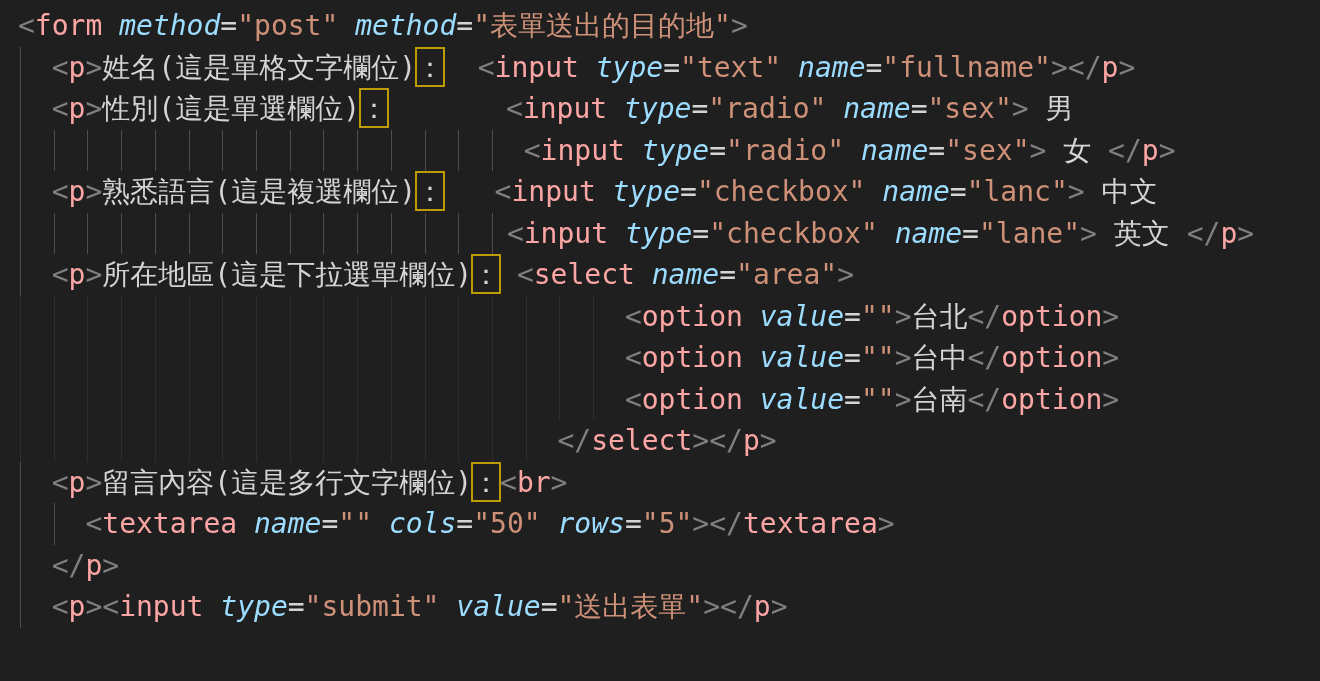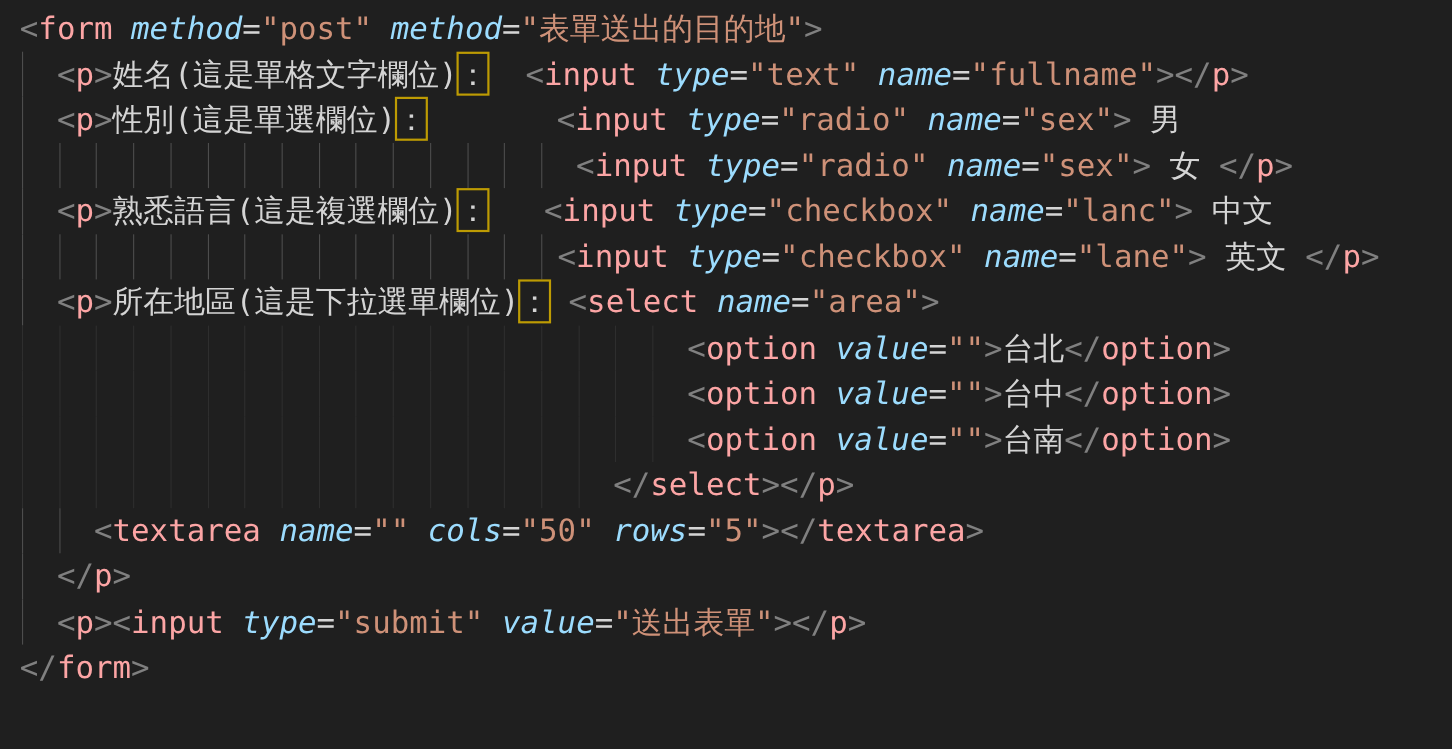--- a/index.html
+++ b/index.html
@@ -53,18 +53,18 @@
       <div class="line"><span class="guide" style="left: calc(0ch + 2px);"></span><span class="tk c">  </span><span class="tk p">&lt;</span><span class="tk t">p</span><span class="tk p">&gt;</span><span class="tk c">姓名(這是單格文字欄位)</span><span class="tk b">：</span><span class="tk c">  </span><span class="tk p">&lt;</span><span class="tk t">input</span><span class="tk c"> </span><span class="tk a">type</span><span class="tk e">=</span><span class="tk s">"text"</span><span class="tk c"> </span><span class="tk a">name</span><span class="tk e">=</span><span class="tk s">"fullname"</span><span class="tk p">&gt;</span><span class="tk p">&lt;/</span><span class="tk t">p</span><span class="tk p">&gt;</span></div>
       <div class="line"><span class="guide" style="left: calc(0ch + 2px);"></span><span class="tk c">  </span><span class="tk p">&lt;</span><span class="tk t">p</span><span class="tk p">&gt;</span><span class="tk c">性別(這是單選欄位)</span><span class="tk b">：</span><span class="tk c">       </span><span class="tk p">&lt;</span><span class="tk t">input</span><span class="tk c"> </span><span class="tk a">type</span><span class="tk e">=</span><span class="tk s">"radio"</span><span class="tk c"> </span><span class="tk a">name</span><span class="tk e">=</span><span class="tk s">"sex"</span><span class="tk p">&gt;</span><span class="tk c"> 男</span></div>
       <div class="line"><span class="guide" style="left: calc(0ch + 2px);"></span><span class="guide" style="left: calc(2ch + 2px);"></span><span class="guide" style="left: calc(4ch + 2px);"></span><span class="guide" style="left: calc(6ch + 2px);"></span><span class="guide" style="left: calc(8ch + 2px);"></span><span class="guide" style="left: calc(10ch + 2px);"></span><span class="guide" style="left: calc(12ch + 2px);"></span><span class="guide" style="left: calc(14ch + 2px);"></span><span class="guide" style="left: calc(16ch + 2px);"></span><span class="guide" style="left: calc(18ch + 2px);"></span><span class="guide" style="left: calc(20ch + 2px);"></span><span class="guide" style="left: calc(22ch + 2px);"></span><span class="guide" style="left: calc(24ch + 2px);"></span><span class="guide" style="left: calc(26ch + 2px);"></span><span class="guide" style="left: calc(28ch + 2px);"></span><span class="tk c">                              </span><span class="tk p">&lt;</span><span class="tk t">input</span><span class="tk c"> </span><span class="tk a">type</span><span class="tk e">=</span><span class="tk s">"radio"</span><span class="tk c"> </span><span class="tk a">name</span><span class="tk e">=</span><span class="tk s">"sex"</span><span class="tk p">&gt;</span><span class="tk c"> 女 </span><span class="tk p">&lt;/</span><span class="tk t">p</span><span class="tk p">&gt;</span></div>
       <div class="line"><span class="guide" style="left: calc(0ch + 2px);"></span><span class="tk c">  </span><span class="tk p">&lt;</span><span class="tk t">p</span><span class="tk p">&gt;</span><span class="tk c">熟悉語言(這是複選欄位)</span><span class="tk b">：</span><span class="tk c">   </span><span class="tk p">&lt;</span><span class="tk t">input</span><span class="tk c"> </span><span class="tk a">type</span><span class="tk e">=</span><span class="tk s">"checkbox"</span><span class="tk c"> </span><span class="tk a">name</span><span class="tk e">=</span><span class="tk s">"lanc"</span><span class="tk p">&gt;</span><span class="tk c"> 中文</span></div>
       <div class="line"><span class="guide" style="left: calc(0ch + 2px);"></span><span class="guide" style="left: calc(2ch + 2px);"></span><span class="guide" style="left: calc(4ch + 2px);"></span><span class="guide" style="left: calc(6ch + 2px);"></span><span class="guide" style="left: calc(8ch + 2px);"></span><span class="guide" style="left: calc(10ch + 2px);"></span><span class="guide" style="left: calc(12ch + 2px);"></span><span class="guide" style="left: calc(14ch + 2px);"></span><span class="guide" style="left: calc(16ch + 2px);"></span><span class="guide" style="left: calc(18ch + 2px);"></span><span class="guide" style="left: calc(20ch + 2px);"></span><span class="guide" style="left: calc(22ch + 2px);"></span><span class="guide" style="left: calc(24ch + 2px);"></span><span class="guide" style="left: calc(26ch + 2px);"></span><span class="guide" style="left: calc(28ch + 2px);"></span><span class="tk c">                             </span><span class="tk p">&lt;</span><span class="tk t">input</span><span class="tk c"> </span><span class="tk a">type</span><span class="tk e">=</span><span class="tk s">"checkbox"</span><span class="tk c"> </span><span class="tk a">name</span><span class="tk e">=</span><span class="tk s">"lane"</span><span class="tk p">&gt;</span><span class="tk c"> 英文 </span><span class="tk p">&lt;/</span><span class="tk t">p</span><span class="tk p">&gt;</span></div>
       <div class="line"><span class="guide" style="left: calc(0ch + 2px);"></span><span class="tk c">  </span><span class="tk p">&lt;</span><span class="tk t">p</span><span class="tk p">&gt;</span><span class="tk c">所在地區(這是下拉選單欄位)</span><span class="tk b">：</span><span class="tk c"> </span><span class="tk p">&lt;</span><span class="tk t">select</span><span class="tk c"> </span><span class="tk a">name</span><span class="tk e">=</span><span class="tk s">"area"</span><span class="tk p">&gt;</span></div>
       <div class="line"><span class="guide dim" style="left: calc(0ch + 2px);"></span><span class="guide dim" style="left: calc(2ch + 2px);"></span><span class="guide dim" style="left: calc(4ch + 2px);"></span><span class="guide dim" style="left: calc(6ch + 2px);"></span><span class="guide dim" style="left: calc(8ch + 2px);"></span><span class="guide dim" style="left: calc(10ch + 2px);"></span><span class="guide dim" style="left: calc(12ch + 2px);"></span><span class="guide dim" style="left: calc(14ch + 2px);"></span><span class="guide dim" style="left: calc(16ch + 2px);"></span><span class="guide dim" style="left: calc(18ch + 2px);"></span><span class="guide dim" style="left: calc(20ch + 2px);"></span><span class="guide dim" style="left: calc(22ch + 2px);"></span><span class="guide dim" style="left: calc(24ch + 2px);"></span><span class="guide dim" style="left: calc(26ch + 2px);"></span><span class="guide dim" style="left: calc(28ch + 2px);"></span><span class="guide dim" style="left: calc(30ch + 2px);"></span><span class="guide dim" style="left: calc(32ch + 2px);"></span><span class="guide dim" style="left: calc(34ch + 2px);"></span><span class="tk c">                                    </span><span class="tk p">&lt;</span><span class="tk t">option</span><span class="tk c"> </span><span class="tk a">value</span><span class="tk e">=</span><span class="tk s">""</span><span class="tk p">&gt;</span><span class="tk c">台北</span><span class="tk p">&lt;/</span><span class="tk t">option</span><span class="tk p">&gt;</span></div>
       <div class="line"><span class="guide dim" style="left: calc(0ch + 2px);"></span><span class="guide dim" style="left: calc(2ch + 2px);"></span><span class="guide dim" style="left: calc(4ch + 2px);"></span><span class="guide dim" style="left: calc(6ch + 2px);"></span><span class="guide dim" style="left: calc(8ch + 2px);"></span><span class="guide dim" style="left: calc(10ch + 2px);"></span><span class="guide dim" style="left: calc(12ch + 2px);"></span><span class="guide dim" style="left: calc(14ch + 2px);"></span><span class="guide dim" style="left: calc(16ch + 2px);"></span><span class="guide dim" style="left: calc(18ch + 2px);"></span><span class="guide dim" style="left: calc(20ch + 2px);"></span><span class="guide dim" style="left: calc(22ch + 2px);"></span><span class="guide dim" style="left: calc(24ch + 2px);"></span><span class="guide dim" style="left: calc(26ch + 2px);"></span><span class="guide dim" style="left: calc(28ch + 2px);"></span><span class="guide dim" style="left: calc(30ch + 2px);"></span><span class="guide dim" style="left: calc(32ch + 2px);"></span><span class="guide dim" style="left: calc(34ch + 2px);"></span><span class="tk c">                                    </span><span class="tk p">&lt;</span><span class="tk t">option</span><span class="tk c"> </span><span class="tk a">value</span><span class="tk e">=</span><span class="tk s">""</span><span class="tk p">&gt;</span><span class="tk c">台中</span><span class="tk p">&lt;/</span><span class="tk t">option</span><span class="tk p">&gt;</span></div>
       <div class="line"><span class="guide dim" style="left: calc(0ch + 2px);"></span><span class="guide dim" style="left: calc(2ch + 2px);"></span><span class="guide dim" style="left: calc(4ch + 2px);"></span><span class="guide dim" style="left: calc(6ch + 2px);"></span><span class="guide dim" style="left: calc(8ch + 2px);"></span><span class="guide dim" style="left: calc(10ch + 2px);"></span><span class="guide dim" style="left: calc(12ch + 2px);"></span><span class="guide dim" style="left: calc(14ch + 2px);"></span><span class="guide dim" style="left: calc(16ch + 2px);"></span><span class="guide dim" style="left: calc(18ch + 2px);"></span><span class="guide dim" style="left: calc(20ch + 2px);"></span><span class="guide dim" style="left: calc(22ch + 2px);"></span><span class="guide dim" style="left: calc(24ch + 2px);"></span><span class="guide dim" style="left: calc(26ch + 2px);"></span><span class="guide dim" style="left: calc(28ch + 2px);"></span><span class="guide dim" style="left: calc(30ch + 2px);"></span><span class="guide dim" style="left: calc(32ch + 2px);"></span><span class="guide dim" style="left: calc(34ch + 2px);"></span><span class="tk c">                                    </span><span class="tk p">&lt;</span><span class="tk t">option</span><span class="tk c"> </span><span class="tk a">value</span><span class="tk e">=</span><span class="tk s">""</span><span class="tk p">&gt;</span><span class="tk c">台南</span><span class="tk p">&lt;/</span><span class="tk t">option</span><span class="tk p">&gt;</span></div>
       <div class="line"><span class="guide dim" style="left: calc(0ch + 2px);"></span><span class="guide dim" style="left: calc(2ch + 2px);"></span><span class="guide dim" style="left: calc(4ch + 2px);"></span><span class="guide dim" style="left: calc(6ch + 2px);"></span><span class="guide dim" style="left: calc(8ch + 2px);"></span><span class="guide dim" style="left: calc(10ch + 2px);"></span><span class="guide dim" style="left: calc(12ch + 2px);"></span><span class="guide dim" style="left: calc(14ch + 2px);"></span><span class="guide dim" style="left: calc(16ch + 2px);"></span><span class="guide dim" style="left: calc(18ch + 2px);"></span><span class="guide dim" style="left: calc(20ch + 2px);"></span><span class="guide dim" style="left: calc(22ch + 2px);"></span><span class="guide dim" style="left: calc(24ch + 2px);"></span><span class="guide dim" style="left: calc(26ch + 2px);"></span><span class="guide dim" style="left: calc(28ch + 2px);"></span><span class="guide dim" style="left: calc(30ch + 2px);"></span><span class="tk c">                                </span><span class="tk p">&lt;/</span><span class="tk t">select</span><span class="tk p">&gt;</span><span class="tk p">&lt;/</span><span class="tk t">p</span><span class="tk p">&gt;</span></div>
+      <div class="line"><span class="guide" style="left: calc(0ch + 2px);"></span><span class="tk c">  </span><span class="tk p">&lt;</span><span class="tk t">p</span><span class="tk p">&gt;</span><span class="tk c">留言內容(這是多行文字欄位)</span><span class="tk b">：</span><span class="tk p">&lt;</span><span class="tk t">br</span><span class="tk p">&gt;</span></div>
       <div class="line"><span class="guide" style="left: calc(0ch + 2px);"></span><span class="guide" style="left: calc(2ch + 2px);"></span><span class="tk c">    </span><span class="tk p">&lt;</span><span class="tk t">textarea</span><span class="tk c"> </span><span class="tk a">name</span><span class="tk e">=</span><span class="tk s">""</span><span class="tk c"> </span><span class="tk a">cols</span><span class="tk e">=</span><span class="tk s">"50"</span><span class="tk c"> </span><span class="tk a">rows</span><span class="tk e">=</span><span class="tk s">"5"</span><span class="tk p">&gt;</span><span class="tk p">&lt;/</span><span class="tk t">textarea</span><span class="tk p">&gt;</span></div>
       <div class="line"><span class="guide" style="left: calc(0ch + 2px);"></span><span class="tk c">  </span><span class="tk p">&lt;/</span><span class="tk t">p</span><span class="tk p">&gt;</span></div>
       <div class="line"><span class="guide" style="left: calc(0ch + 2px);"></span><span class="tk c">  </span><span class="tk p">&lt;</span><span class="tk t">p</span><span class="tk p">&gt;</span><span class="tk p">&lt;</span><span class="tk t">input</span><span class="tk c"> </span><span class="tk a">type</span><span class="tk e">=</span><span class="tk s">"submit"</span><span class="tk c"> </span><span class="tk a">value</span><span class="tk e">=</span><span class="tk s">"送出表單"</span><span class="tk p">&gt;</span><span class="tk p">&lt;/</span><span class="tk t">p</span><span class="tk p">&gt;</span></div>
-      <div class="line"><span class="tk p">&lt;/</span><span class="tk t">form</span><span class="tk p">&gt;</span></div>
     </div>
 </div>
 
 </body></html>

